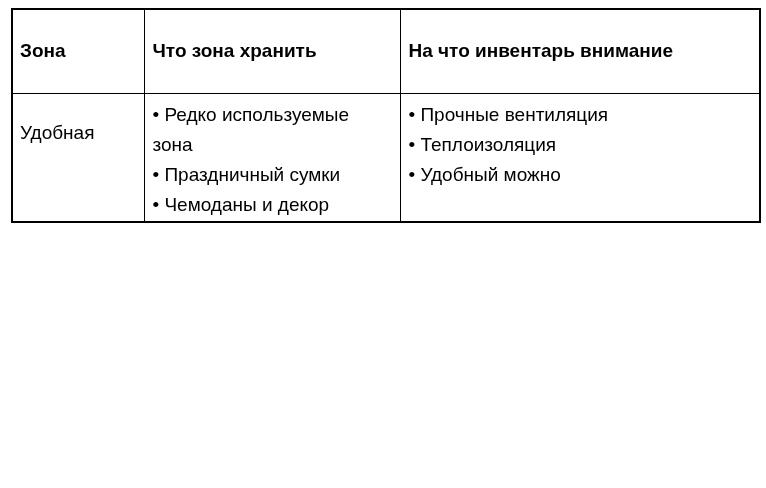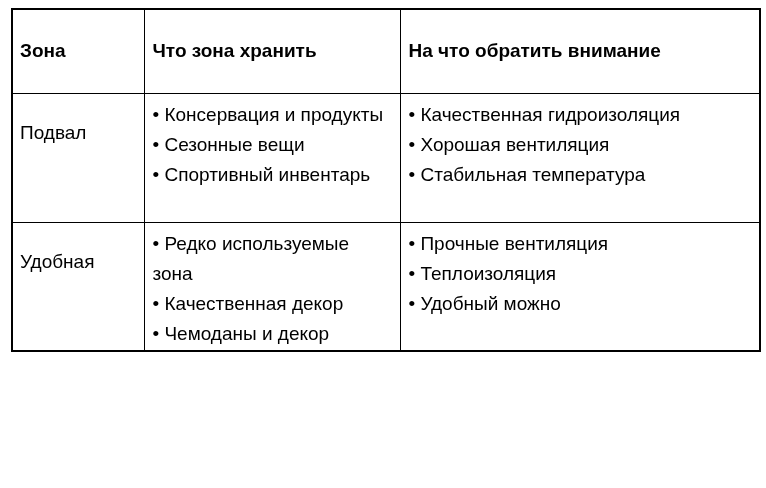--- a/index.html
+++ b/index.html
@@ -71,42 +71,29 @@
   <table class="storage-table">
     <colgroup>
       <col class="col-zone">
       <col class="col-store">
       <col class="col-note">
     </colgroup>
     <thead>
       <tr>
         <th class="zone-col">Зона</th>
         <th>Что зона хранить</th>
-        <th>На что обратить внимание</th>
+        <th>На что инвентарь внимание</th>
       </tr>
     </thead>
     <tbody>
         <tr>
-          <td class="zone-cell">Подвал</td>
-          <td class="list-cell">
-            <div class="bullet-item">• Консервация и продукты</div>
-            <div class="bullet-item">• Сезонные вещи</div>
-            <div class="bullet-item">• Спортивный инвентарь</div>
-          </td>
-          <td class="list-cell">
-            <div class="bullet-item">• Качественная гидроизоляция</div>
-            <div class="bullet-item">• Хорошая вентиляция</div>
-            <div class="bullet-item">• Стабильная температура</div>
-          </td>
-        </tr>
-        <tr>
           <td class="zone-cell">Удобная</td>
           <td class="list-cell">
             <div class="bullet-item">• Редко используемые зона</div>
-            <div class="bullet-item">• Качественная декор</div>
+            <div class="bullet-item">• Праздничный сумки</div>
             <div class="bullet-item">• Чемоданы и декор</div>
           </td>
           <td class="list-cell">
             <div class="bullet-item">• Прочные вентиляция</div>
             <div class="bullet-item">• Теплоизоляция</div>
             <div class="bullet-item">• Удобный можно</div>
           </td>
         </tr>
       </tbody>
   </table>

